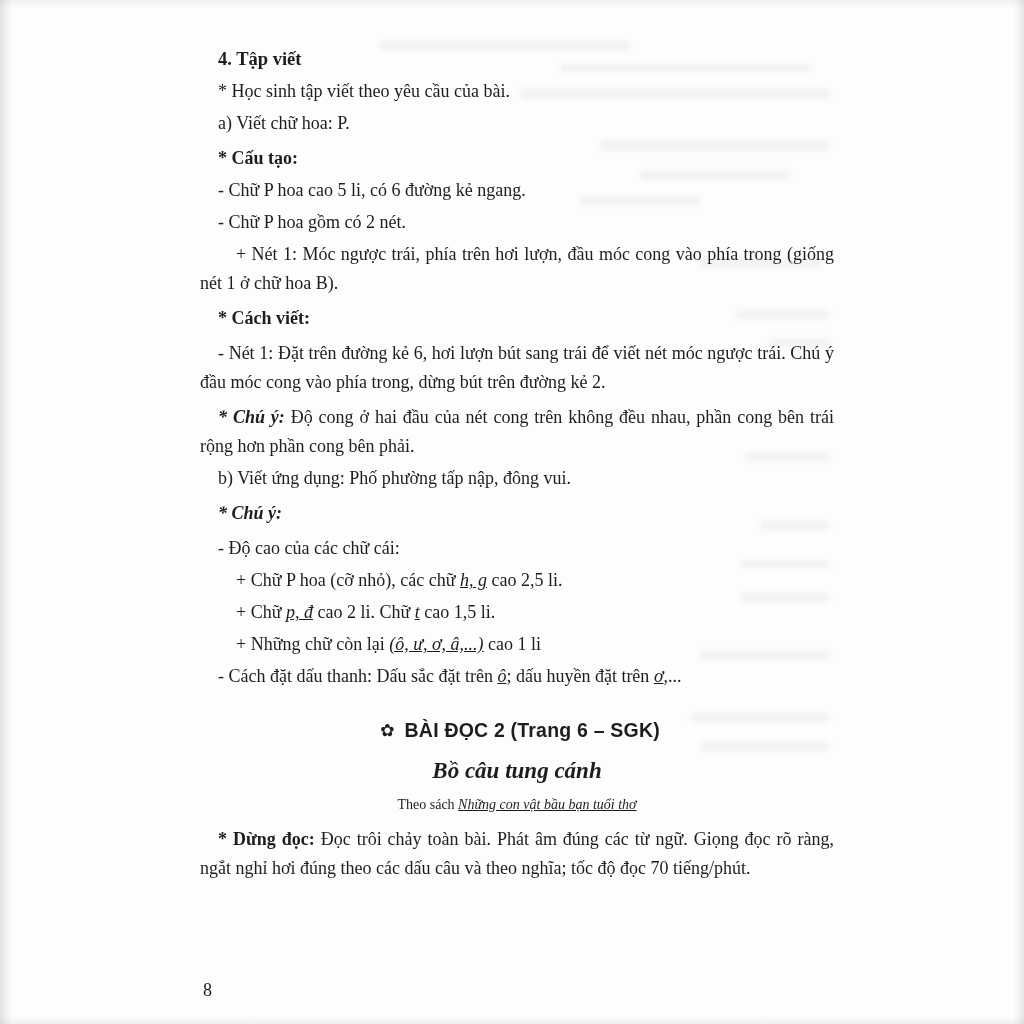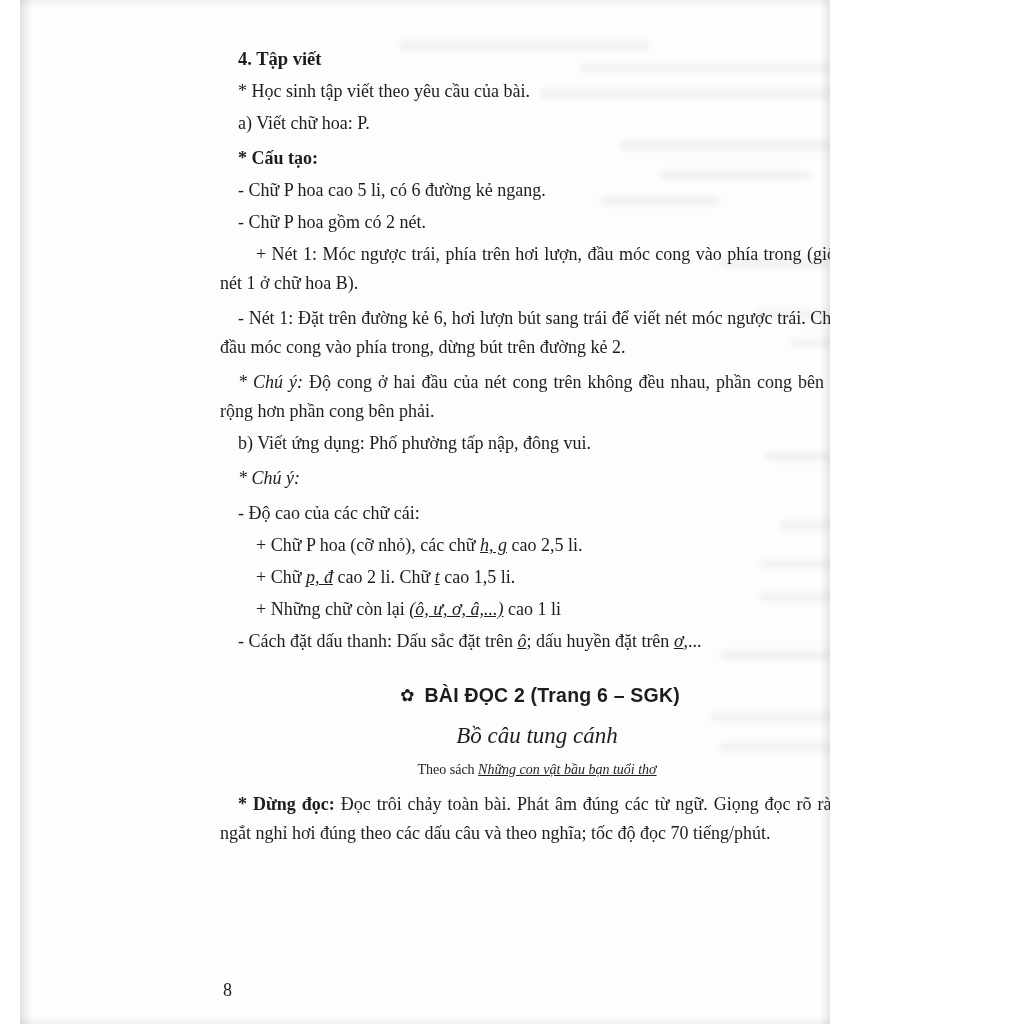--- a/index.html
+++ b/index.html
@@ -1,23 +1,22 @@
 <!DOCTYPE html>
 <html><head>
 <meta charset="utf-8">
 <style>
   html, body { margin:0; padding:0; width:1024px; height:1024px; }
   body { background:#ffffff; }
 
   .page {
-    position:relative; width:810px; height:1024px;
+    position:relative; width:1024px; height:1024px;
     background:#fdfdfc; overflow:hidden;
     font-family:"Liberation Serif","DejaVu Serif",serif;
     color:#1d1d20;
-    margin-left:20px;
   }
 
   
   .edge { position:absolute; pointer-events:none; }
   .edge-left  { left:0; top:0; bottom:0; width:12px; background:linear-gradient(to right, rgba(90,90,95,0.16), rgba(90,90,95,0)); }
   .edge-right { right:0; top:0; bottom:0; width:10px; background:linear-gradient(to left, rgba(90,90,95,0.14), rgba(90,90,95,0)); }
   .edge-top   { left:0; right:0; top:0; height:8px; background:linear-gradient(to bottom, rgba(90,90,95,0.08), rgba(90,90,95,0)); }
   .edge-bottom{ left:0; right:0; bottom:0; height:8px; background:linear-gradient(to top, rgba(90,90,95,0.08), rgba(90,90,95,0)); }
 
   
@@ -26,32 +25,32 @@
   .content {
     position:absolute; left:200px; top:42px; width:634px;
     font-size:18px; line-height:29px; text-align:justify;
   }
   .content p { margin:3px 0 0 0; }
 
   .h-main { font-weight:bold; text-indent:18px; font-size:18.5px; }
   .ind1 { text-indent:18px; }
   .ind2 { text-indent:36px; }
   .b  { font-weight:bold; }
-  .bi { font-weight:normal; font-style:italic; }
+  .bi { font-weight:bold; font-style:italic; }
   .i  { font-style:italic;text-decoration:underline; }
   .content .subhead { margin-top:6px; }
 
   .content .sec-heading {
     font-family:"Liberation Sans","DejaVu Sans",sans-serif;
     font-weight:bold; font-size:19.5px; letter-spacing:0.2px;
     margin-top:25px; text-align:center; text-indent:6px;
   }
   .flower { margin-right:10px; font-size:17px; position:relative; top:-1px; }
 
-  .content .doc-title  { text-align:center; font-weight:normal; font-style:italic; font-size:23px; margin-top:10px; text-indent:0; }
+  .content .doc-title  { text-align:center; font-weight:bold; font-style:italic; font-size:23px; margin-top:10px; text-indent:0; }
   .content .doc-source { text-align:center; font-size:14px; margin-top:5px; text-indent:0; }
 
   .page-number { position:absolute; left:203px; top:980px; font-size:18px; }
 </style>
 </head>
 <body>
 
 <div class="page">
 
   <div class="ghost" style="left:380px;top:40px;width:250px;height:11px;"></div>
@@ -81,20 +80,21 @@
 
     <p class="ind1 b subhead">* Cấu tạo:</p>
 
     <p class="ind1">- Chữ P hoa cao 5 li, có 6 đường kẻ ngang.</p>
 
     <p class="ind1">- Chữ P hoa gồm có 2 nét.</p>
 
     <p class="ind2">+ Nét 1: Móc ngược trái, phía trên hơi lượn, đầu móc cong vào phía trong (giống nét 1 ở chữ hoa B).</p>
 
 
+    <p class="ind1 b subhead">* Cách viết:</p>
 
     <p class="ind1 subhead">- Nét 1: Đặt trên đường kẻ 6, hơi lượn bút sang trái để viết nét móc ngược trái. Chú ý đầu móc cong vào phía trong, dừng bút trên đường kẻ 2.</p>
 
 
     <p class="ind1 subhead"><span class="bi">* Chú ý:</span><span> Độ cong ở hai đầu của nét cong trên không đều nhau, phần cong bên trái rộng hơn phần cong bên phải.</span></p>
 
     <p class="ind1">b) Viết ứng dụng: Phố phường tấp nập, đông vui.</p>
 
     <p class="ind1 bi subhead">* Chú ý:</p>
 

